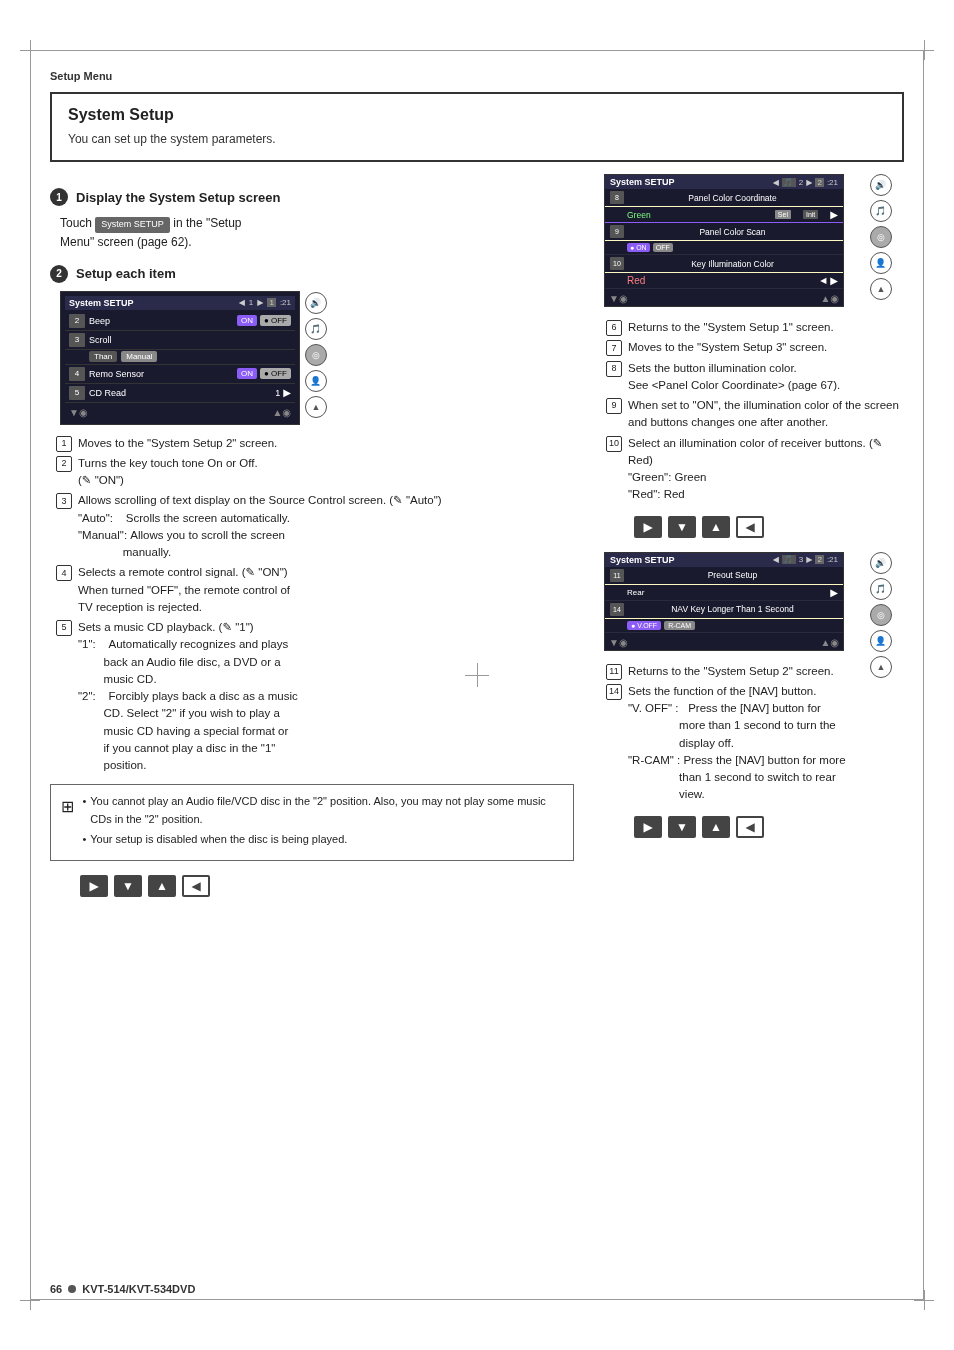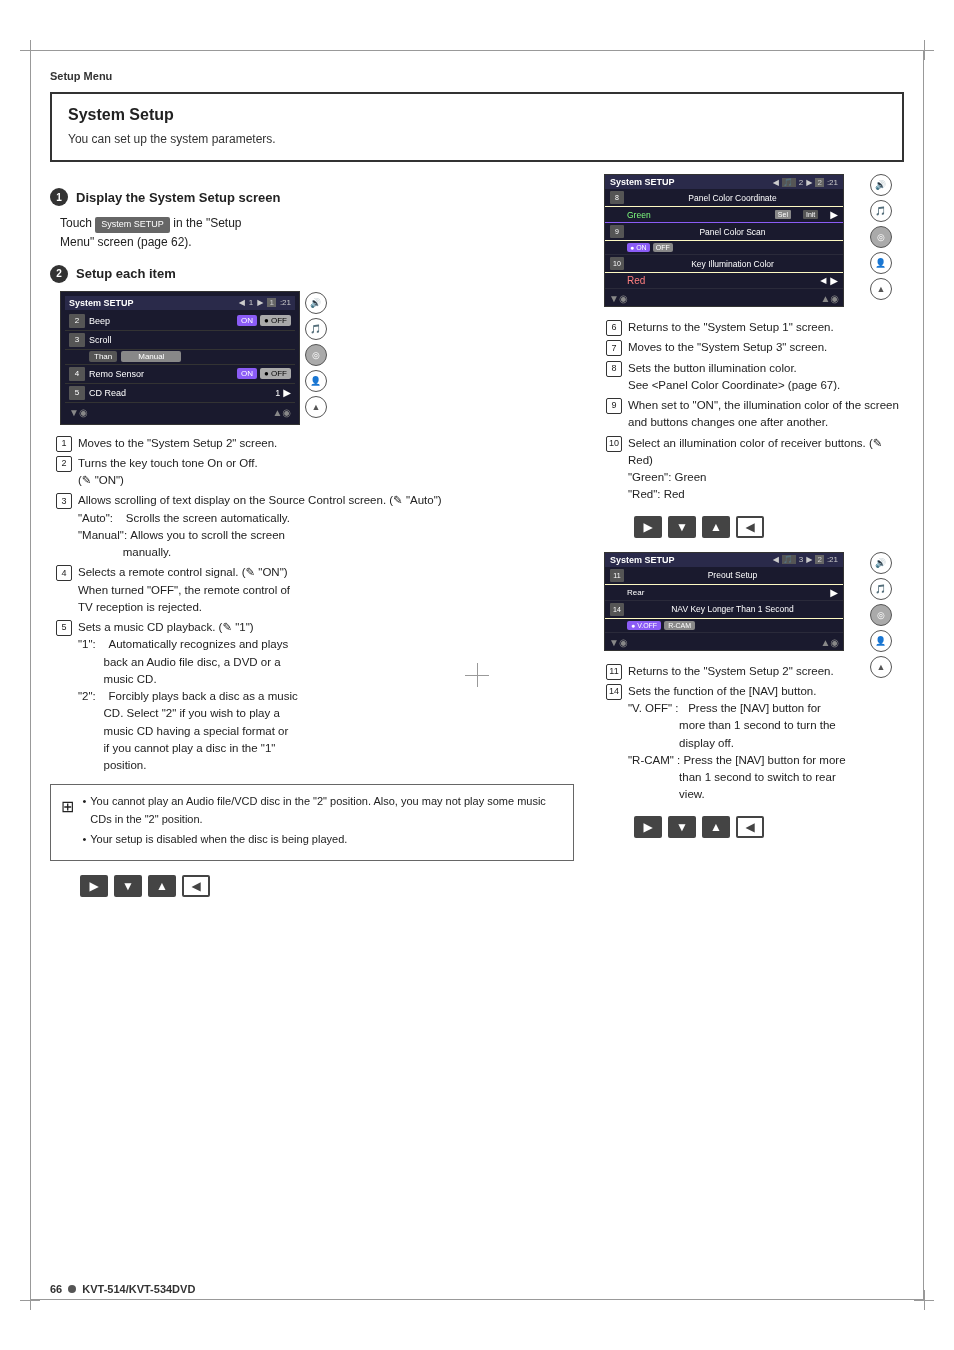--- a/index.html
+++ b/index.html
@@ -246,21 +246,21 @@
       background: #555;
       color: #fff;
       font-size: 8px;
       padding: 1px 5px;
       border-radius: 2px;
     }
     .btn-manual {
       background: #888;
       color: #fff;
       font-size: 8px;
-      padding: 1px 17px;
+      padding: 1px 5px;
       border-radius: 2px;
     }
     .screen-bottom-nav {
       display: flex;
       justify-content: space-between;
       padding: 2px 4px;
       margin-top: 2px;
     }
 
     

